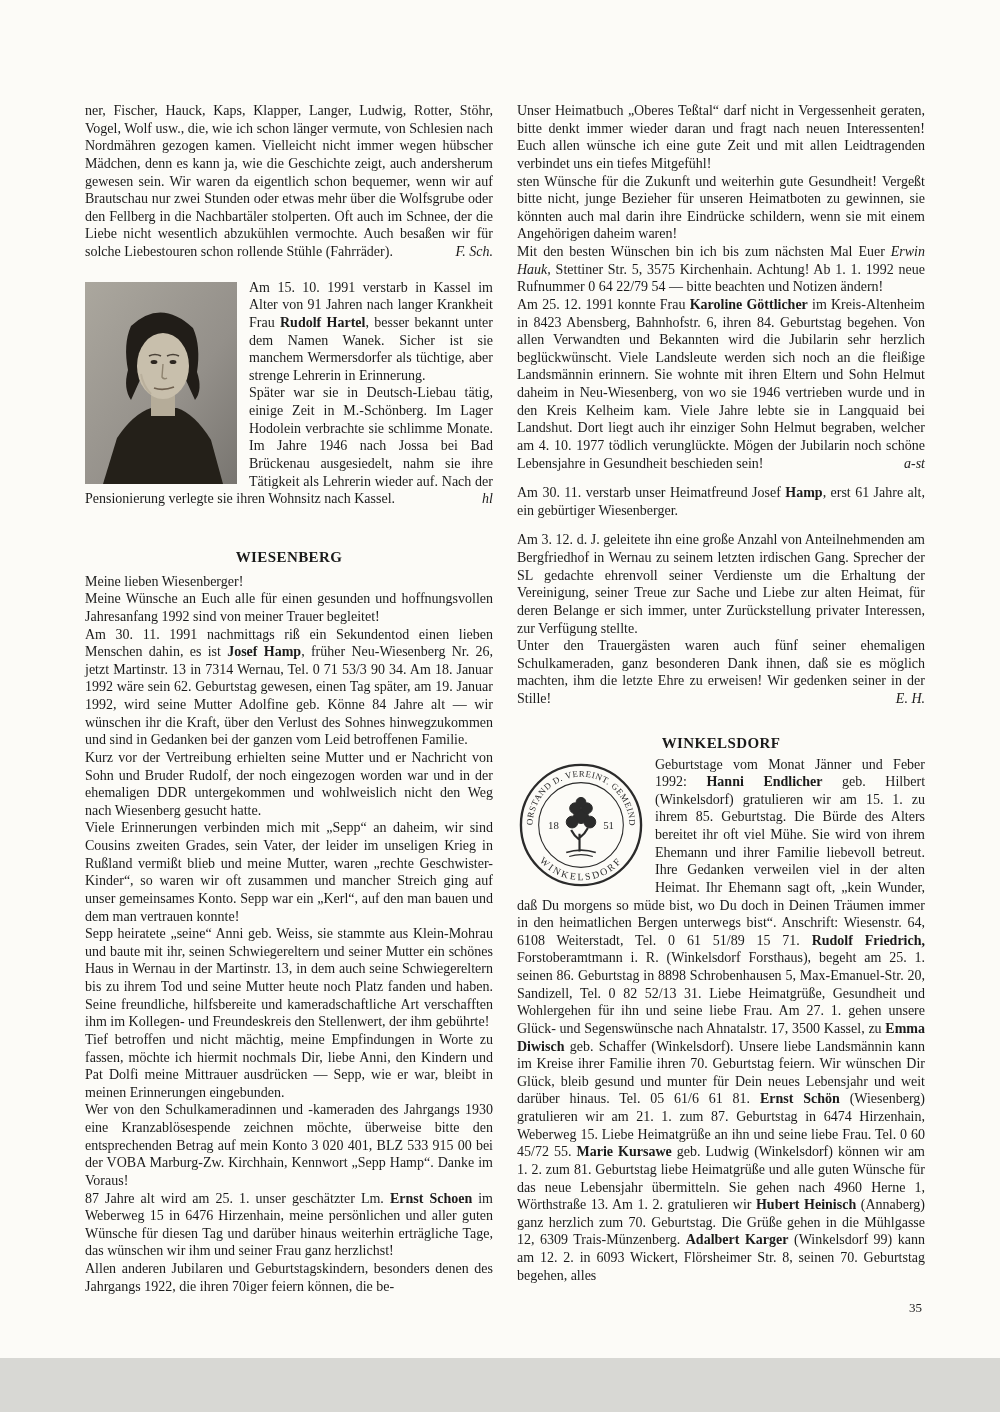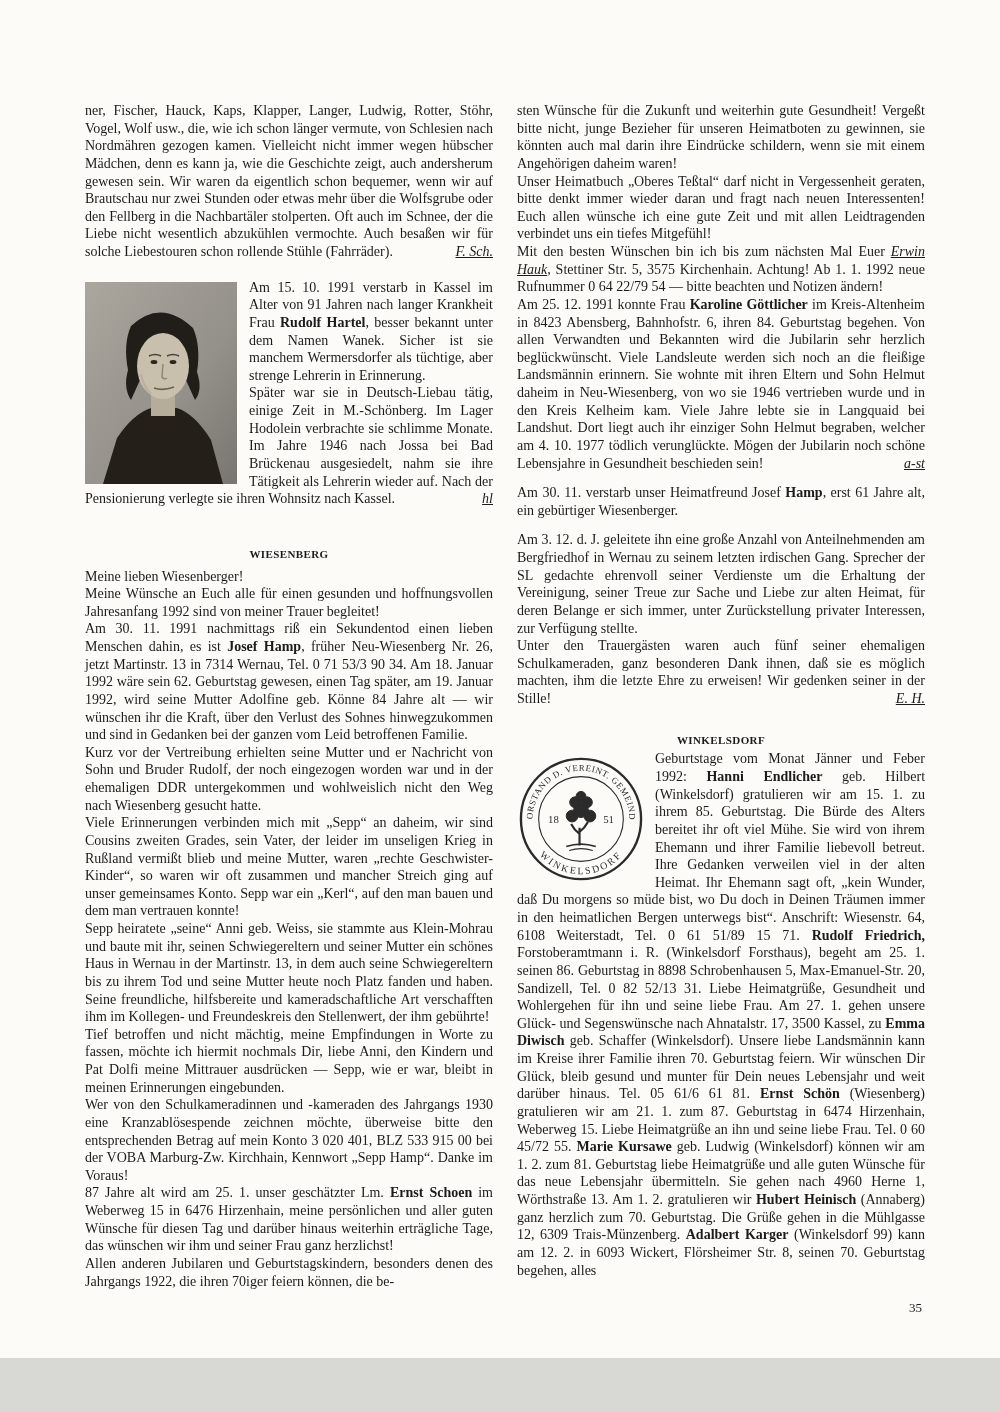--- a/index.html
+++ b/index.html
@@ -19,37 +19,37 @@
   }
   .columns { display: flex; gap: 24px; }
   .col { flex: 1 1 0; min-width: 0; }
   .para {
     text-align: justify;
     hyphens: auto;
     -webkit-hyphens: auto;
   }
   .para::after { content: ""; display: table; clear: none; }
   .b { font-weight: 700; }
-  .i { font-style: italic; text-decoration: underline; }
+  .i { font-style: italic; }
   .sig { float: right; font-style: italic; padding-left: 18px; }
   .gap { margin-top: 12px; }
   .obituary { margin-top: 18px; }
   .obituary::after { content: ""; display: block; clear: both; }
   .photo {
     float: left;
     width: 152px;
     height: 202px;
     margin: 3px 12px 2px 0;
     background: #8e8b84;
   }
   .photo svg { display: block; }
   .section-heading {
     text-align: center;
     font-weight: 700;
-    font-size: 11px;
+    font-size: 15px;
     letter-spacing: 0.4px;
   }
   .heading-wiesenberg { margin: 40px 0 6px; }
   .heading-winkelsdorf { margin: 26px 0 3px; }
   .winkelsdorf-body::after { content: ""; display: block; clear: both; }
   .seal {
     float: left;
     width: 128px;
     height: 134px;
     margin: 2px 10px 0 0;
@@ -115,22 +115,22 @@
       <p class="para"><span>Kurz vor der Vertreibung erhielten seine Mutter und er Nachricht von Sohn und Bruder Rudolf, der noch eingezogen worden war und in der ehemaligen DDR untergekommen und wohlweislich nicht den Weg nach Wiesenberg gesucht hatte.</span></p>
       <p class="para"><span>Viele Erinnerungen verbinden mich mit „Sepp“ an daheim, wir sind Cousins zweiten Grades, sein Vater, der leider im unseligen Krieg in Rußland vermißt blieb und meine Mutter, waren „rechte Geschwister-Kinder“, so waren wir oft zusammen und mancher Streich ging auf unser gemeinsames Konto. Sepp war ein „Kerl“, auf den man bauen und dem man vertrauen konnte!</span></p>
       <p class="para"><span>Sepp heiratete „seine“ Anni geb. Weiss, sie stammte aus Klein-Mohrau und baute mit ihr, seinen Schwiegereltern und seiner Mutter ein schönes Haus in Wernau in der Martinstr. 13, in dem auch seine Schwiegereltern bis zu ihrem Tod und seine Mutter heute noch Platz fanden und haben. Seine freundliche, hilfsbereite und kameradschaftliche Art verschafften ihm im Kollegen- und Freundeskreis den Stellenwert, der ihm gebührte!</span></p>
       <p class="para"><span>Tief betroffen und nicht mächtig, meine Empfindungen in Worte zu fassen, möchte ich hiermit nochmals Dir, liebe Anni, den Kindern und Pat Dolfi meine Mittrauer ausdrücken — Sepp, wie er war, bleibt in meinen Erinnerungen eingebunden.</span></p>
       <p class="para"><span>Wer von den Schulkameradinnen und -kameraden des Jahrgangs 1930 eine Kranzablösespende zeichnen möchte, überweise bitte den entsprechenden Betrag auf mein Konto 3 020 401, BLZ 533 915 00 bei der VOBA Marburg-Zw. Kirchhain, Kennwort „Sepp Hamp“. Danke im Voraus!</span></p>
       <p class="para"><span>87 Jahre alt wird am 25. 1. unser geschätzter Lm. </span><span class="b">Ernst Schoen</span><span> im Weberweg 15 in 6476 Hirzenhain, meine persönlichen und aller guten Wünsche für diesen Tag und darüber hinaus weiterhin erträgliche Tage, das wünschen wir ihm und seiner Frau ganz herzlichst!</span></p>
       <p class="para"><span>Allen anderen Jubilaren und Geburtstagskindern, besonders denen des Jahrgangs 1922, die ihren 70iger feiern können, die be-</span></p>
     </div>
 
     <div class="col">
+      <p class="para"><span>Unser Heimatbuch „Oberes Teßtal“ darf nicht in Vergessenheit geraten, bitte denkt immer wieder daran und fragt nach neuen Interessenten! Euch allen wünsche ich eine gute Zeit und mit allen Leidtragenden verbindet uns ein tiefes Mitgefühl!</span></p>
       <p class="para"><span>sten Wünsche für die Zukunft und weiterhin gute Gesundheit! Vergeßt bitte nicht, junge Bezieher für unseren Heimatboten zu gewinnen, sie könnten auch mal darin ihre Eindrücke schildern, wenn sie mit einem Angehörigen daheim waren!</span></p>
-      <p class="para"><span>Unser Heimatbuch „Oberes Teßtal“ darf nicht in Vergessenheit geraten, bitte denkt immer wieder daran und fragt nach neuen Interessenten! Euch allen wünsche ich eine gute Zeit und mit allen Leidtragenden verbindet uns ein tiefes Mitgefühl!</span></p>
       <p class="para"><span>Mit den besten Wünschen bin ich bis zum nächsten Mal Euer </span><span class="i">Erwin Hauk,</span><span> Stettiner Str. 5, 3575 Kirchenhain. Achtung! Ab 1. 1. 1992 neue Rufnummer 0 64 22/79 54 — bitte beachten und Notizen ändern!</span></p>
       <p class="para"><span>Am 25. 12. 1991 konnte Frau </span><span class="b">Karoline Göttlicher</span><span> im Kreis-Altenheim in 8423 Abensberg, Bahnhofstr. 6, ihren 84. Geburtstag begehen. Von allen Verwandten und Bekannten wird die Jubilarin sehr herzlich beglückwünscht. Viele Landsleute werden sich noch an die fleißige Landsmännin erinnern. Sie wohnte mit ihren Eltern und Sohn Helmut daheim in Neu-Wiesenberg, von wo sie 1946 vertrieben wurde und in den Kreis Kelheim kam. Viele Jahre lebte sie in Langquaid bei Landshut. Dort liegt auch ihr einziger Sohn Helmut begraben, welcher am 4. 10. 1977 tödlich verunglückte. Mögen der Jubilarin noch schöne Lebensjahre in Gesundheit beschieden sein!</span><span class="i sig">a-st</span></p>
       <p class="para gap"><span>Am 30. 11. verstarb unser Heimatfreund Josef </span><span class="b">Hamp</span><span>, erst 61 Jahre alt, ein gebürtiger Wiesenberger.</span></p>
       <p class="para gap"><span>Am 3. 12. d. J. geleitete ihn eine große Anzahl von Anteilnehmenden am Bergfriedhof in Wernau zu seinem letzten irdischen Gang. Sprecher der SL gedachte ehrenvoll seiner Verdienste um die Erhaltung der Vereinigung, seiner Treue zur Sache und Liebe zur alten Heimat, für deren Belange er sich immer, unter Zurückstellung privater Interessen, zur Verfügung stellte.</span></p>
       <p class="para"><span>Unter den Trauergästen waren auch fünf seiner ehemaligen Schulkameraden, ganz besonderen Dank ihnen, daß sie es möglich machten, ihm die letzte Ehre zu erweisen! Wir gedenken seiner in der Stille!</span><span class="i sig">E. H.</span></p>
 
       <section>
         <h2 class="section-heading heading-winkelsdorf">WINKELSDORF</h2>
         <div class="para winkelsdorf-body">
           <span class="seal">

